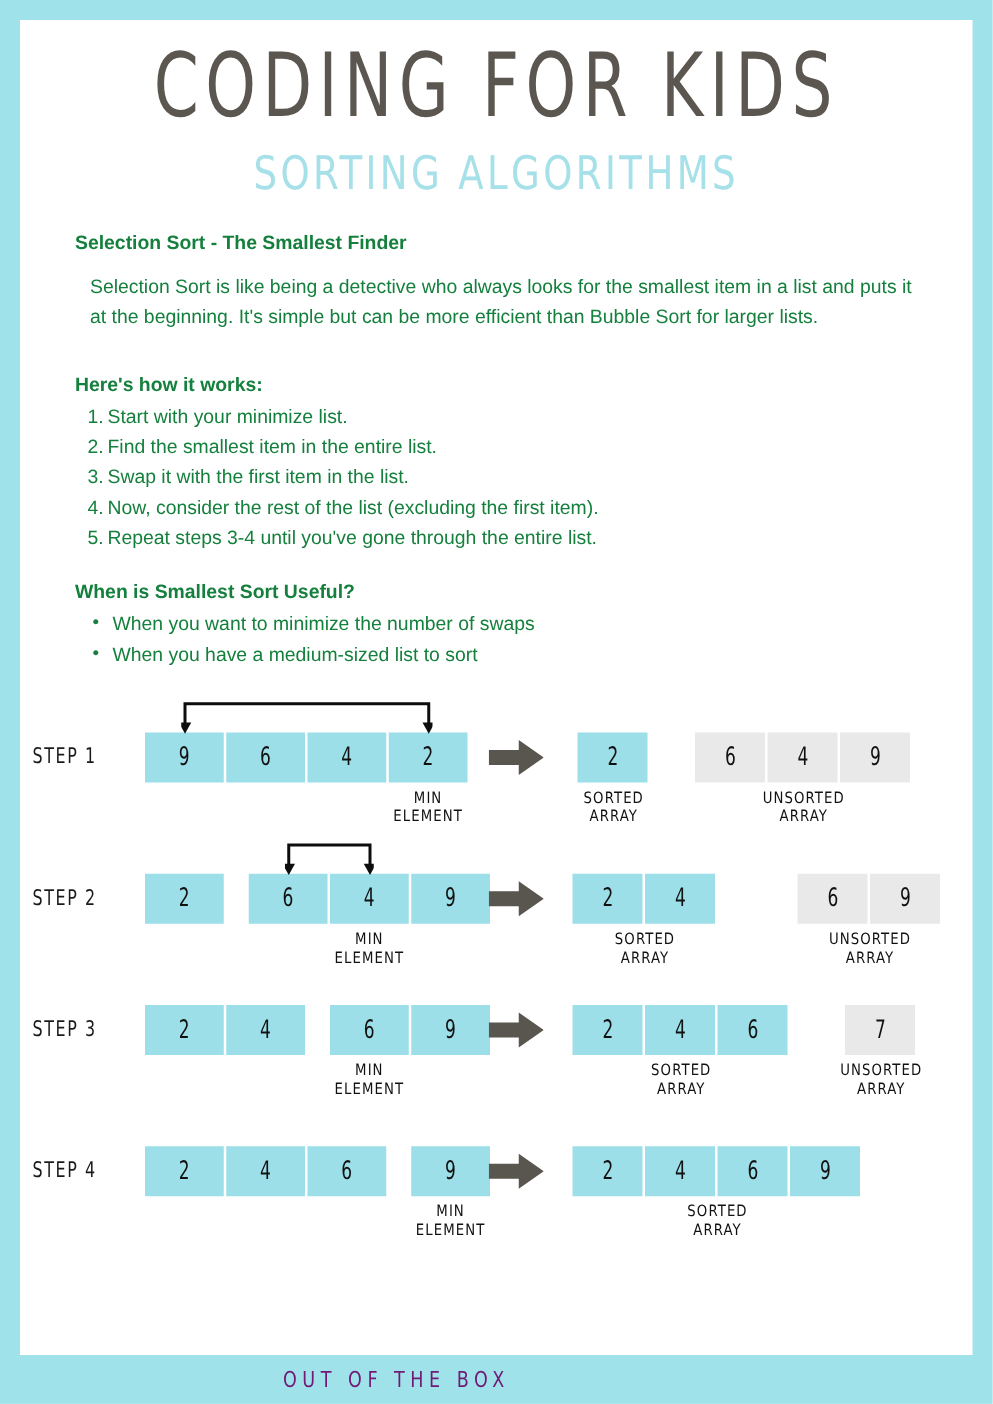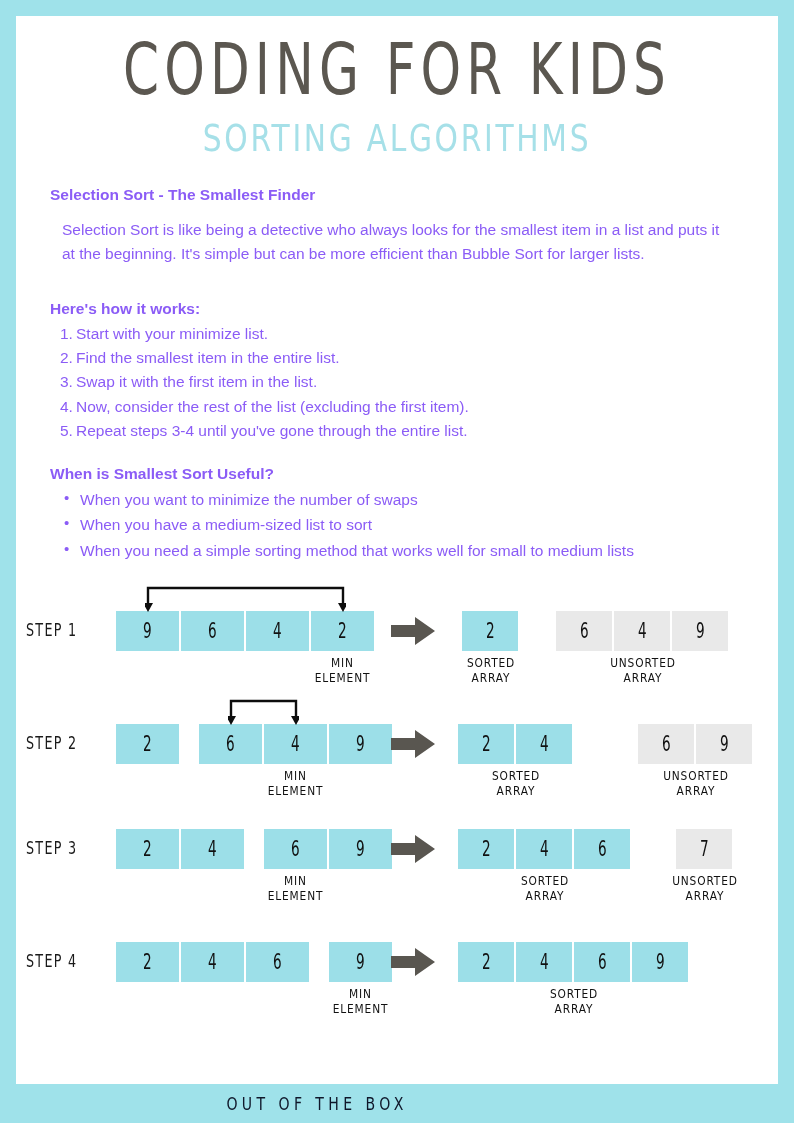--- a/index.html
+++ b/index.html
@@ -49,22 +49,22 @@
     font-family: "DejaVu Sans", sans-serif;
     font-size: 33px;
     letter-spacing: 3px;
     margin: 18px 0 0 0;
     transform: scaleX(0.9) scaleY(1.12);
     white-space: nowrap;
   }
 
   
   .content {
-    padding: 26px 34px 0 34px;
-    color: #8b5cf6;
+    padding: 26px 34px 0 44px;
+    color: #15803d;
   }
   .h-bold {
     font-size: 15.5px;
     font-weight: bold;
     margin: 0 0 2px 0;
     line-height: 1.45;
   }
   .para {
     font-size: 15.5px;
     line-height: 1.52;
@@ -165,21 +165,21 @@
   
   .footer {
     position: absolute;
     left: 0;
     bottom: 0;
     width: 635px;
     height: 39px;
     display: flex;
     align-items: center;
     justify-content: center;
-    color: #0f172a;
+    color: #701a75;
     font-family: "DejaVu Sans", sans-serif;
     font-size: 16px;
     letter-spacing: 5px;
     background: transparent;
   }
   .footer span { transform: scaleX(0.88) scaleY(1.1); }
 </style>
 </head>
 <body>
 
@@ -203,21 +203,20 @@
         <li><span class="num">4.</span><span>Now, consider the rest of the list (excluding the first item).</span></li>
         <li><span class="num">5.</span><span>Repeat steps 3-4 until you've gone through the entire list.</span></li>
       </ol>
 
       <div class="spacer-lg"></div>
 
       <div class="h-bold">When is Smallest Sort Useful?</div>
       <ul class="bullets">
         <li>When you want to minimize the number of swaps</li>
         <li>When you have a medium-sized list to sort</li>
-        <li>When you need a simple sorting method that works well for small to medium lists</li>
       </ul>
     </div>
 
     <div class="diagram" id="diagram">
         <div class="row">
           <div class="step-label" style="top: 32px;">STEP 1</div>
           <div class="cells" style="left: 100px; top: 22px;">
             <div class="cell cyan">
               <span>9</span>
             </div>

